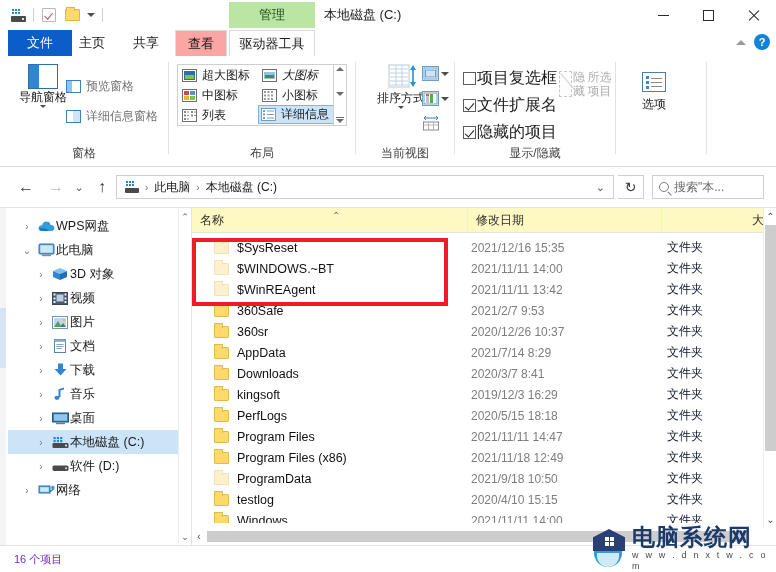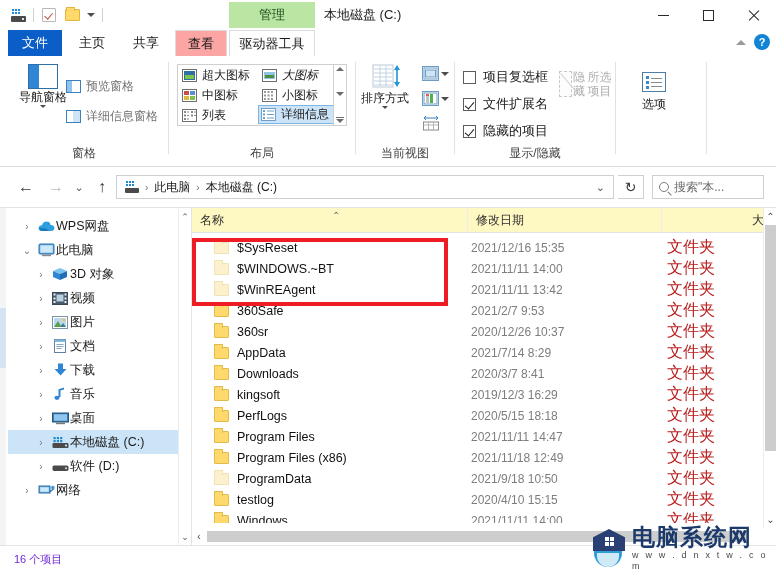--- a/index.html
+++ b/index.html
@@ -104,21 +104,21 @@
   
   .tabstrip {
     position: absolute; left: 0; top: 30px; width: 776px; height: 26px;
     background: #ffffff;
   }
   .tab {
     position: absolute; top: 0; height: 26px; display: flex; align-items: center;
     justify-content: center; font-size: 13px; color: #1a1a1a; cursor: default;
   }
   .tab-file {
-    left: 8px; width: 54px; background: #0b5ec7; color: #ffffff;
+    left: 8px; width: 64px; background: #0b5ec7; color: #ffffff;
   }
   .tab-home  { left: 66px; width: 52px; }
   .tab-share { left: 120px; width: 52px; }
   .tab-view  {
     left: 175px; width: 52px; background: #fca5a5;
     border: 1px solid #dcdcdc; border-bottom: none; height: 27px;
   }
   .tab-drive {
     left: 229px; width: 86px; background: #ffffff;
     border: 1px solid #dcdcdc; border-bottom: none; height: 27px;
@@ -214,22 +214,22 @@
   }
   .cv-mini {
     position: absolute; display: flex; align-items: center; gap: 2px;
   }
   .cv-box {
     width: 17px; height: 15px; border: 1px solid #6d9dc5; background: #fff;
     position: relative;
   }
 
   .cb-row {
-    position: absolute; display: flex; align-items: center; gap: 7px;
-    font-size: 13px; color: #1a1a1a;
+    position: absolute; display: flex; align-items: center; gap: 1px;
+    font-size: 16px; color: #1a1a1a;
   }
   .cbx {
     width: 13px; height: 13px; border: 1px solid #5c5c5c; background: #fff;
     position: relative; flex-shrink: 0;
   }
   .cbx.on::after {
     content: ""; position: absolute; left: 3px; top: 1px; width: 4px; height: 8px;
     border: solid #1a1a1a; border-width: 0 1.8px 1.8px 0; transform: rotate(40deg);
   }
 
@@ -364,21 +364,21 @@
   .rows {
     position: absolute; left: 0; top: 25px; width: 572px; height: 290px;
     overflow: hidden;
   }
   .frow {
     position: absolute; left: 0; width: 572px; height: 21px;
     display: flex; align-items: center; font-size: 12.5px; color: #101010;
   }
   .fname { position: absolute; left: 22px; display: flex; align-items: center; gap: 8px; }
   .fdate { position: absolute; left: 279px; color: #7d7d7d; font-size: 12px; }
-  .ftype { position: absolute; left: 475px; color: #b91c1c; font-size: 16px; }
+  .ftype { position: absolute; left: 475px; color: #0f172a; font-size: 12px; }
   .fico {
     width: 15px; height: 12px; background: #ffd96b; border: 1px solid #e2bb48;
     border-radius: 1px; position: relative; flex-shrink: 0;
   }
   .fico::before {
     content: ""; position: absolute; left: -1px; top: -4px; width: 7px; height: 4px;
     background: #ffd96b; border: 1px solid #e2bb48; border-bottom: none;
     border-radius: 1px 1px 0 0;
   }
   .fico.dim { background: #fdf0c8; border-color: #eedfab; opacity: 0.9; }
@@ -660,21 +660,21 @@
             <div class="bar"></div>
               <div class="tri-dn"></div>
           </div>
         </div>
       </div>
       <div class="rgroup-label">布局</div>
     </div>
     <div class="rgroup-div" style="left:355px;"></div>
 
     <div class="rgroup" style="left:356px; width:98px;">
-      <div class="big-btn" style="left:0; top:6px; width:58px;">
+      <div class="big-btn" style="left:16px; top:6px; width:58px;">
         <span class="sortview-icon">
           <svg width="30" height="26" viewBox="0 0 30 26">
             <rect x="1" y="1" width="20" height="22" fill="#ffffff" stroke="#b8c9d8"></rect>
             <g stroke="#c3d2e0" stroke-width="1">
               <line x1="2" y1="5" x2="20" y2="5"></line>
                 <line x1="2" y1="9" x2="20" y2="9"></line>
               <line x1="2" y1="13" x2="20" y2="13"></line>
                 <line x1="2" y1="17" x2="20" y2="17"></line>
               <line x1="2" y1="21" x2="20" y2="21"></line>
               <line x1="8" y1="2" x2="8" y2="22"></line>

